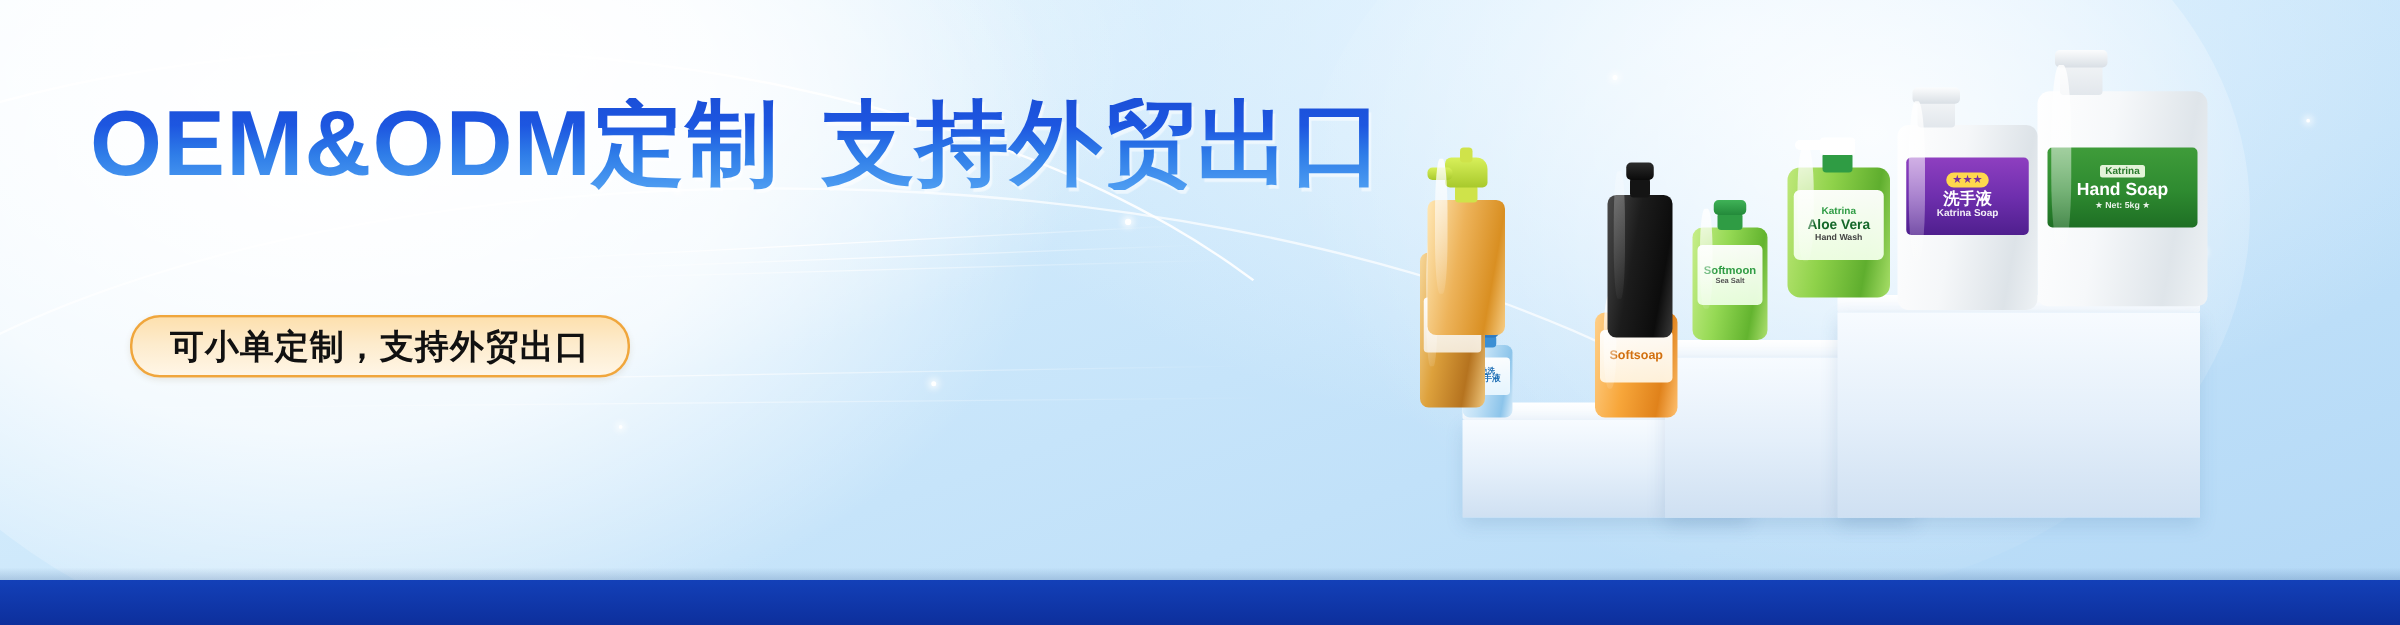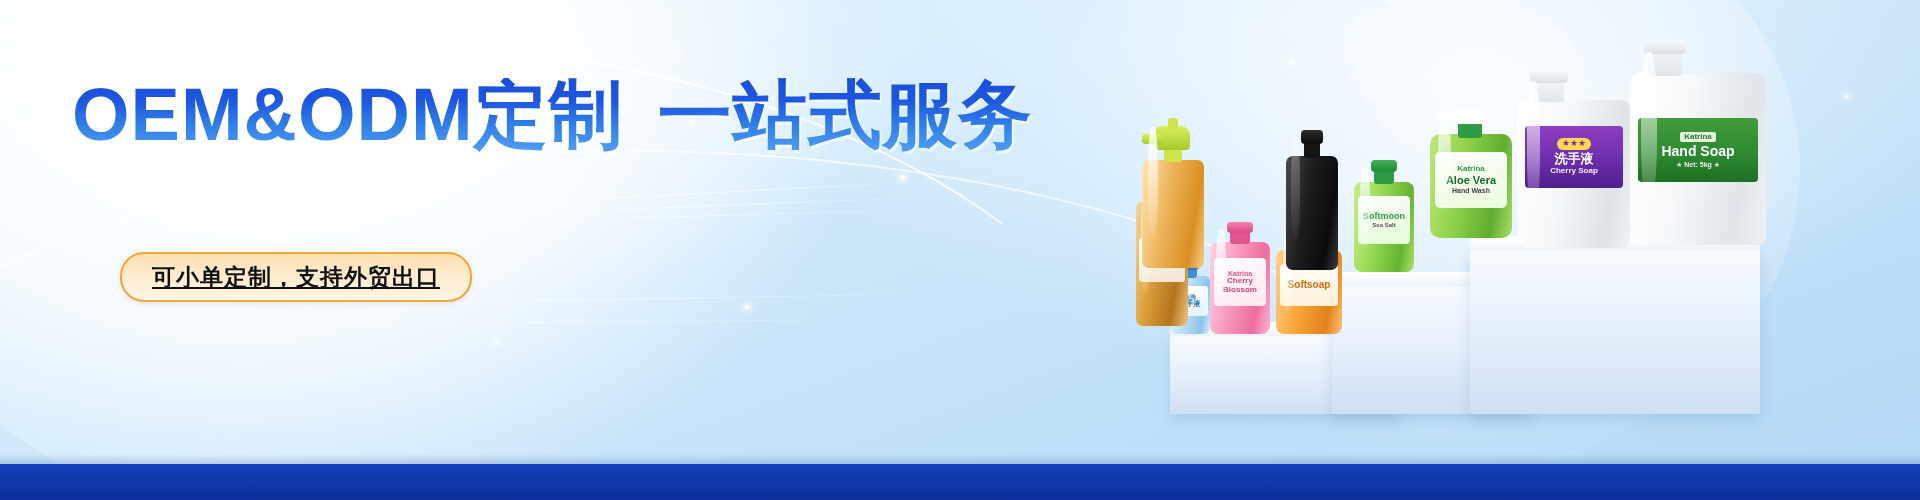--- a/index.html
+++ b/index.html
@@ -84,27 +84,27 @@
     -webkit-text-fill-color:transparent;
     filter:drop-shadow(2px 3px 0 rgba(255,255,255,.55));
   }
   .headline .gap{display:inline-block;width:34px;}
   .subtitle{
     position:absolute;left:78px;top:182px;
     font-size:30px;font-weight:bold;color:#101010;
     letter-spacing:1px;white-space:nowrap;
   }
   .pill{
-    position:absolute;left:120px;top:252px;
+    position:absolute;left:104px;top:252px;
     display:inline-flex;align-items:center;justify-content:center;
     height:46px;padding:0 30px;border-radius:24px;
     border:2px solid #f0a63c;
     background:linear-gradient(180deg,#fde0ae 0%,#fdebcc 45%,#fff6e6 100%);
     box-shadow:0 2px 5px rgba(120,90,30,.12);
-    font-size:23px;font-weight:bold;color:#111;letter-spacing:1px;white-space:nowrap;text-decoration:underline;
+    font-size:27px;font-weight:bold;color:#111;letter-spacing:1px;white-space:nowrap;
   }
 
   
   .product-area{position:absolute;right:0;top:0;width:820px;height:500px;}
   .pedestal{
     position:absolute;
     background:linear-gradient(180deg,#f7fbff 0%,#e4effa 52%,#cfe0f2 100%);
     box-shadow:0 6px 14px rgba(60,110,160,.18);
   }
   .ped-top{
@@ -160,21 +160,21 @@
     <div class="sparkle" style="left:690px;top:120px;width:3px;height:3px;"></div>
     <div class="sparkle" style="left:900px;top:175px;width:5px;height:5px;"></div>
     <div class="sparkle" style="left:745px;top:305px;width:4px;height:4px;"></div>
     <div class="sparkle" style="left:495px;top:340px;width:3px;height:3px;"></div>
     <div class="sparkle" style="left:1290px;top:60px;width:4px;height:4px;"></div>
     <div class="sparkle" style="left:1760px;top:200px;width:4px;height:4px;"></div>
     <div class="sparkle" style="left:1845px;top:95px;width:3px;height:3px;"></div>
   </div>
 
   <div class="content">
-    <div class="headline"><span>OEM&amp;ODM定制</span><span class="gap"></span><span>一站式服务</span></div>
+    <div class="headline"><span>OEM&amp;ODM定制</span><span class="gap"></span><span>支持外贸出口</span></div>
 
 
     <div class="pill">可小单定制，支持外贸出口</div>
   </div>
 
   <div class="product-area">
 
     <div class="ped-top" style="left:70px;top:322px;width:230px;height:14px;border-radius:2px;"></div>
     <div class="pedestal" style="left:70px;top:336px;width:230px;height:78px;"></div>
     <div class="ped-side" style="left:300px;top:330px;width:26px;height:84px;"></div>
@@ -198,21 +198,21 @@
       <div class="shine" style="left:8%;width:12%;"></div>
     </div>
 
     <div class="bottle" style="left:418px;top:70px;width:112px;height:178px;">
       <div class="body" style="height:148px;background:linear-gradient(100deg,#ffffff 0%,#f5f7f9 42%,#dde3e8 80%,#eef2f5 100%);border-radius:9px;"></div>
       <div class="neck" style="left:16px;top:8px;width:30px;height:24px;background:linear-gradient(180deg,#f4f6f8,#e2e7ec);"></div>
       <div class="cap" style="left:12px;top:0;width:38px;height:13px;background:linear-gradient(180deg,#fbfcfd,#d9dfe5);"></div>
       <div class="label" style="top:56px;height:62px;background:linear-gradient(180deg,#8e3fc0 0%,#6f2fae 50%,#4f1f8e 100%);font-size:11px;flex-direction:column;gap:2px;">
         <span style="font-size:9px;background:#ffd84d;color:#7a2f9e;padding:1px 5px;border-radius:7px;">★★★</span>
         <span style="font-size:13px;">洗手液</span>
-        <span style="font-size:8px;opacity:.92;">Cherry Soap</span>
+        <span style="font-size:8px;opacity:.92;">Katrina Soap</span>
       </div>
       <div class="shine" style="left:8%;width:12%;"></div>
     </div>
 
     <div class="bottle" style="left:330px;top:108px;width:82px;height:130px;">
       <div class="body" style="height:104px;background:linear-gradient(100deg,#bfe87a 0%,#8fd24a 38%,#5fae2e 76%,#a8df68 100%);border-radius:10px;"></div>
       <div class="neck" style="left:28px;top:14px;width:24px;height:16px;background:#2f9c44;"></div>
       <div class="pump" style="left:26px;top:2px;width:28px;height:14px;background:#ffffff;"></div>
       <div class="pump-arm" style="left:6px;top:4px;width:26px;height:8px;background:#ffffff;"></div>
       <div class="label" style="top:44px;height:56px;background:linear-gradient(180deg,rgba(255,255,255,.96),rgba(240,255,230,.96));border-radius:5px;color:#1f7a2e;font-size:9px;flex-direction:column;gap:1px;">
@@ -235,30 +235,20 @@
     </div>
 
     <div class="bottle" style="left:176px;top:230px;width:66px;height:104px;">
       <div class="body" style="height:84px;background:linear-gradient(100deg,#ffd089 0%,#f7a63a 40%,#e0821b 78%,#ffc170 100%);border-radius:8px;"></div>
       <div class="neck" style="left:22px;top:8px;width:22px;height:12px;background:#e0821b;"></div>
       <div class="cap" style="left:18px;top:0;width:30px;height:11px;background:linear-gradient(180deg,#fbb44a,#d9791a);"></div>
       <div class="label" style="top:34px;height:42px;background:linear-gradient(180deg,rgba(255,255,255,.96),rgba(255,244,224,.96));border-radius:4px;color:#d2700f;font-size:10px;">Softsoap</div>
       <div class="shine"></div>
     </div>
 
-    <div class="bottle" style="left:110px;top:222px;width:60px;height:112px;">
-      <div class="body" style="height:92px;background:linear-gradient(100deg,#ffd2e3 0%,#f79bc0 38%,#ec6d9f 76%,#ffb6d2 100%);border-radius:8px;"></div>
-      <div class="neck" style="left:20px;top:8px;width:20px;height:14px;background:#e2548c;"></div>
-      <div class="cap" style="left:17px;top:0;width:26px;height:11px;background:linear-gradient(180deg,#f87fae,#d94b84);"></div>
-      <div class="label" style="top:36px;height:48px;background:linear-gradient(180deg,rgba(255,255,255,.95),rgba(255,238,246,.95));border-radius:4px;color:#d4417c;font-size:8px;flex-direction:column;">
-        <span style="font-size:7px;color:#e2548c;">Katrina</span>
-        <span style="font-size:8px;">Cherry Blossom</span>
-      </div>
-      <div class="shine"></div>
-    </div>
 
     <div class="bottle" style="left:70px;top:262px;width:40px;height:72px;">
       <div class="body" style="height:58px;background:linear-gradient(100deg,#eaf6ff 0%,#bfe0f6 42%,#8cc4ea 80%,#dceefb 100%);border-radius:6px;"></div>
       <div class="neck" style="left:13px;top:6px;width:14px;height:10px;background:#3b8fd4;"></div>
       <div class="cap" style="left:11px;top:0;width:18px;height:8px;background:linear-gradient(180deg,#4fa3e5,#2a74bb);"></div>
       <div class="label" style="top:24px;height:30px;background:linear-gradient(180deg,rgba(255,255,255,.96),rgba(232,246,255,.96));border-radius:3px;color:#1f6fb5;font-size:6px;flex-direction:column;">
         <span style="font-size:6px;">免洗</span>
         <span style="font-size:7px;">洗手液</span>
       </div>
       <div class="shine"></div>

